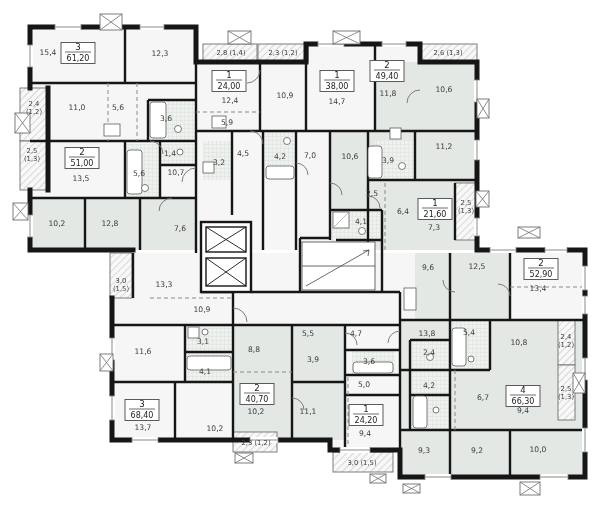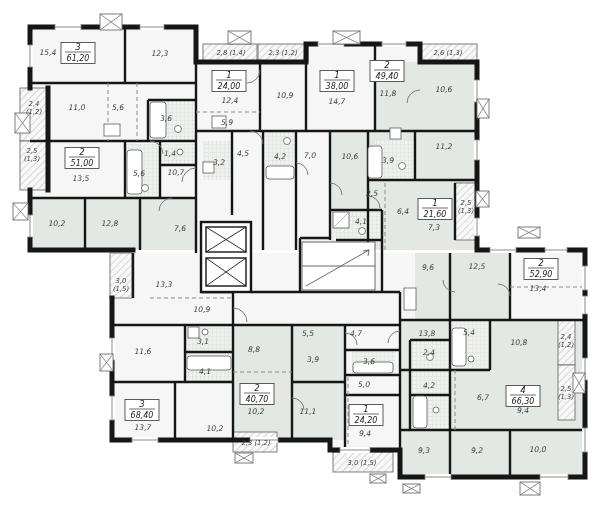--- a/index.html
+++ b/index.html
@@ -1,17 +1,17 @@
 <!DOCTYPE html>
 <html><head>
 <meta charset="utf-8">
 <style>
   html,body{margin:0;padding:0;background:#ffffff;}
   body{width:600px;height:508px;font-family:"DejaVu Sans", sans-serif;}
-  #stage{width:512px;height:508px;position:relative;font-style:italic;}
+  #stage{width:512px;height:508px;position:relative;}
   svg{display:block;}
   .room-label{font-size:7.6px;fill:#3c3c3c;}
   .balcony-label{font-size:6.8px;fill:#3c3c3c;}
   .apt-num{font-size:8.6px;fill:#222;}
   .apt-area{font-size:8px;fill:#222;}
 </style>
 </head>
 <body>
 
 <div id="stage">

